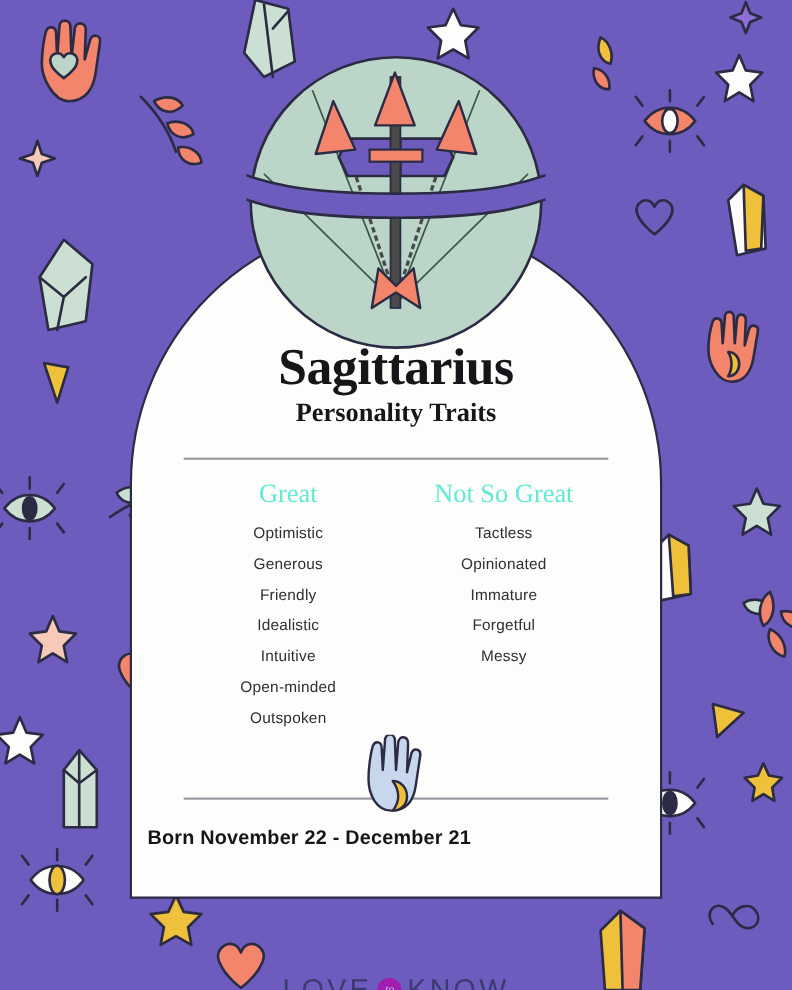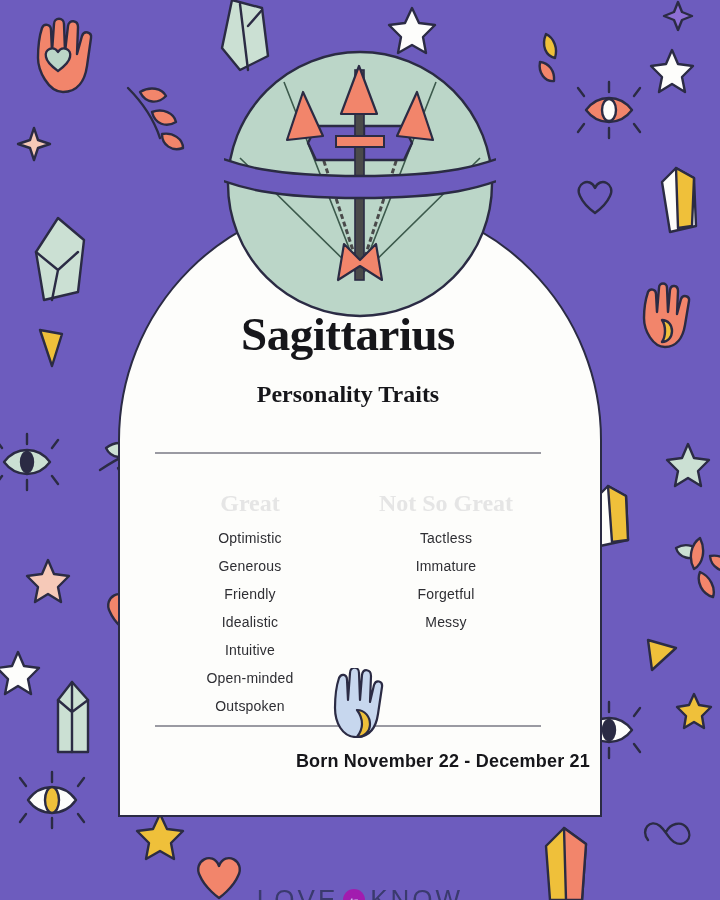--- a/index.html
+++ b/index.html
@@ -34,24 +34,24 @@
   #emblem {
     position:absolute;
     left:224px; top:48px;
     width:272px; height:272px;
     z-index:6;
   }
 
   
   #content {
     position:absolute;
-    left:106px; top:198px;
+    left:118px; top:198px;
     width:484px; height:619px;
     z-index:7;
-    display:flex; flex-direction:column; align-items:center;gap:18px;
+    display:flex; flex-direction:column; align-items:center;
   }
   #title {
     margin-top:113px;
     font-family:"Liberation Serif", serif;
     font-weight:700;
     font-size:47px;
     letter-spacing:-0.5px;
     color:#16161A;
     line-height:1;
   }
@@ -73,42 +73,43 @@
 
   #columns {
     display:flex;
     width:386px;
     margin-top:18px;
     justify-content:space-between;
   }
   .col { width:190px; text-align:center; }
   .col-head {
     font-family:"Liberation Serif", serif;
-    font-weight:700;
+    font-weight:400;
     font-size:24px;
-    color:#e5e5e5;
+    color:#5eead4;
     margin-bottom:14px;
   }
   .trait {
     font-family:"Liberation Sans", sans-serif;
     font-size:14px;
     color:#2E2E33;
     line-height:1;
     margin-bottom:14px;
     letter-spacing:0.2px;
   }
   #born {
     position:absolute;
     top:553px; width:100%;
-    text-align:right;
+    text-align:left;
     font-family:"Liberation Sans", sans-serif;
     font-weight:700;
     font-size:18px;
     color:#16161A;
     letter-spacing:0.2px;
+    padding-left:16px;
   }
 
   
   #moon-hand { position:absolute; left:329px; top:668px; z-index:9; }
 
   
   #logo {
     position:absolute;
     left:0; top:884px; width:100%;
     text-align:center;
@@ -340,20 +341,21 @@
         <div class="trait">Friendly</div>
         <div class="trait">Idealistic</div>
         <div class="trait">Intuitive</div>
         <div class="trait">Open-minded</div>
         <div class="trait">Outspoken</div>
       </div>
 
       <div class="col">
         <div class="col-head">Not So Great</div>
         <div class="trait">Tactless</div>
+        <div class="trait">Opinionated</div>
         <div class="trait">Immature</div>
         <div class="trait">Forgetful</div>
         <div class="trait">Messy</div>
       </div>
 
     </div>
 
     <div class="rule" id="rule-bottom"></div>
     <div id="born">Born November 22 - December 21</div>
 

